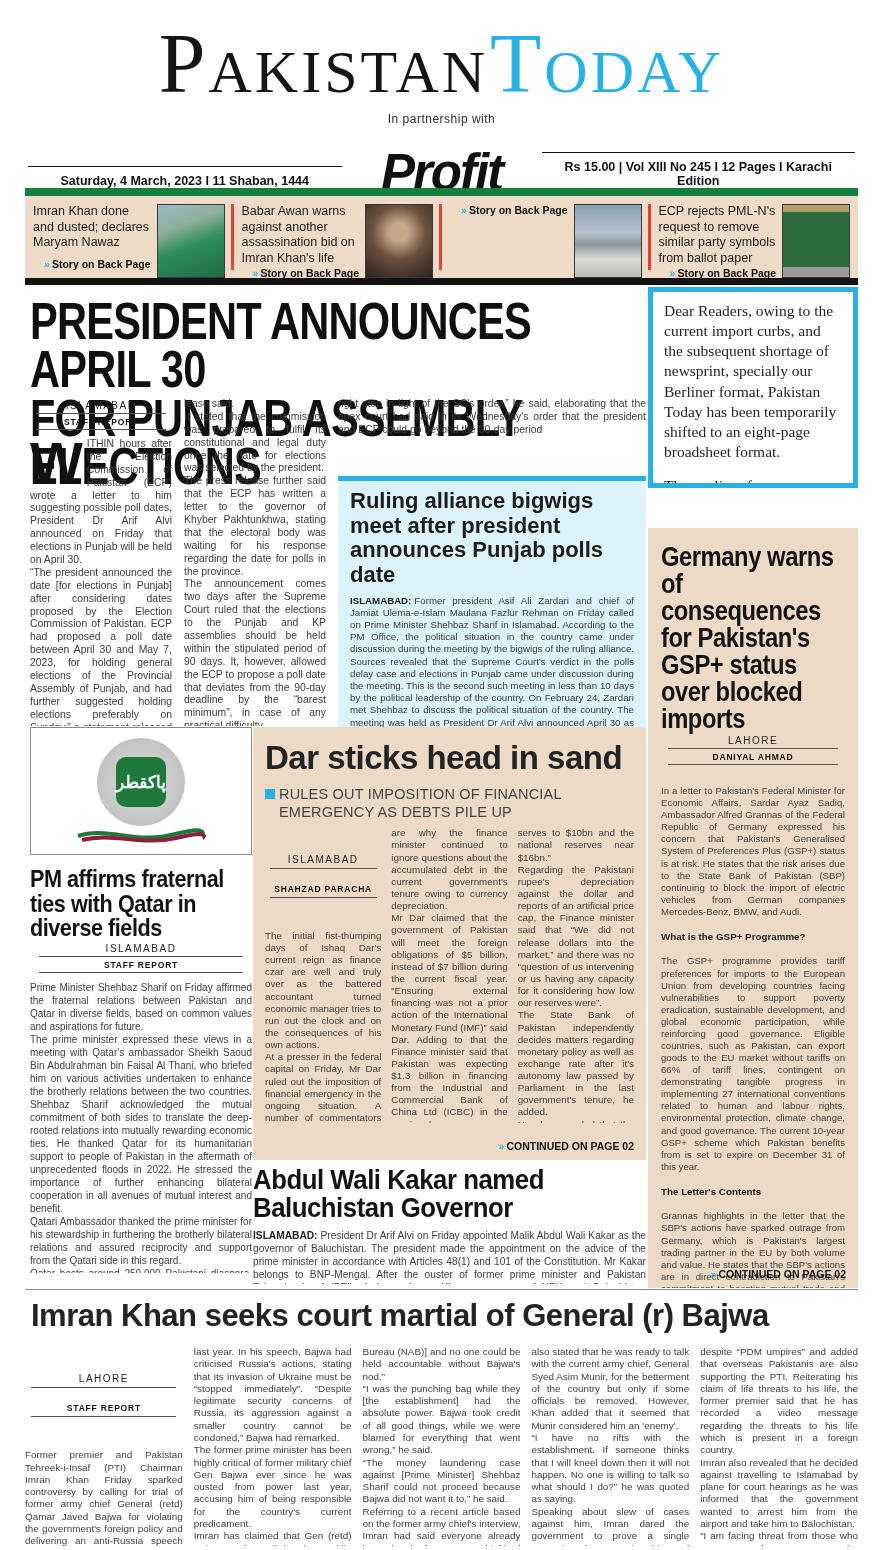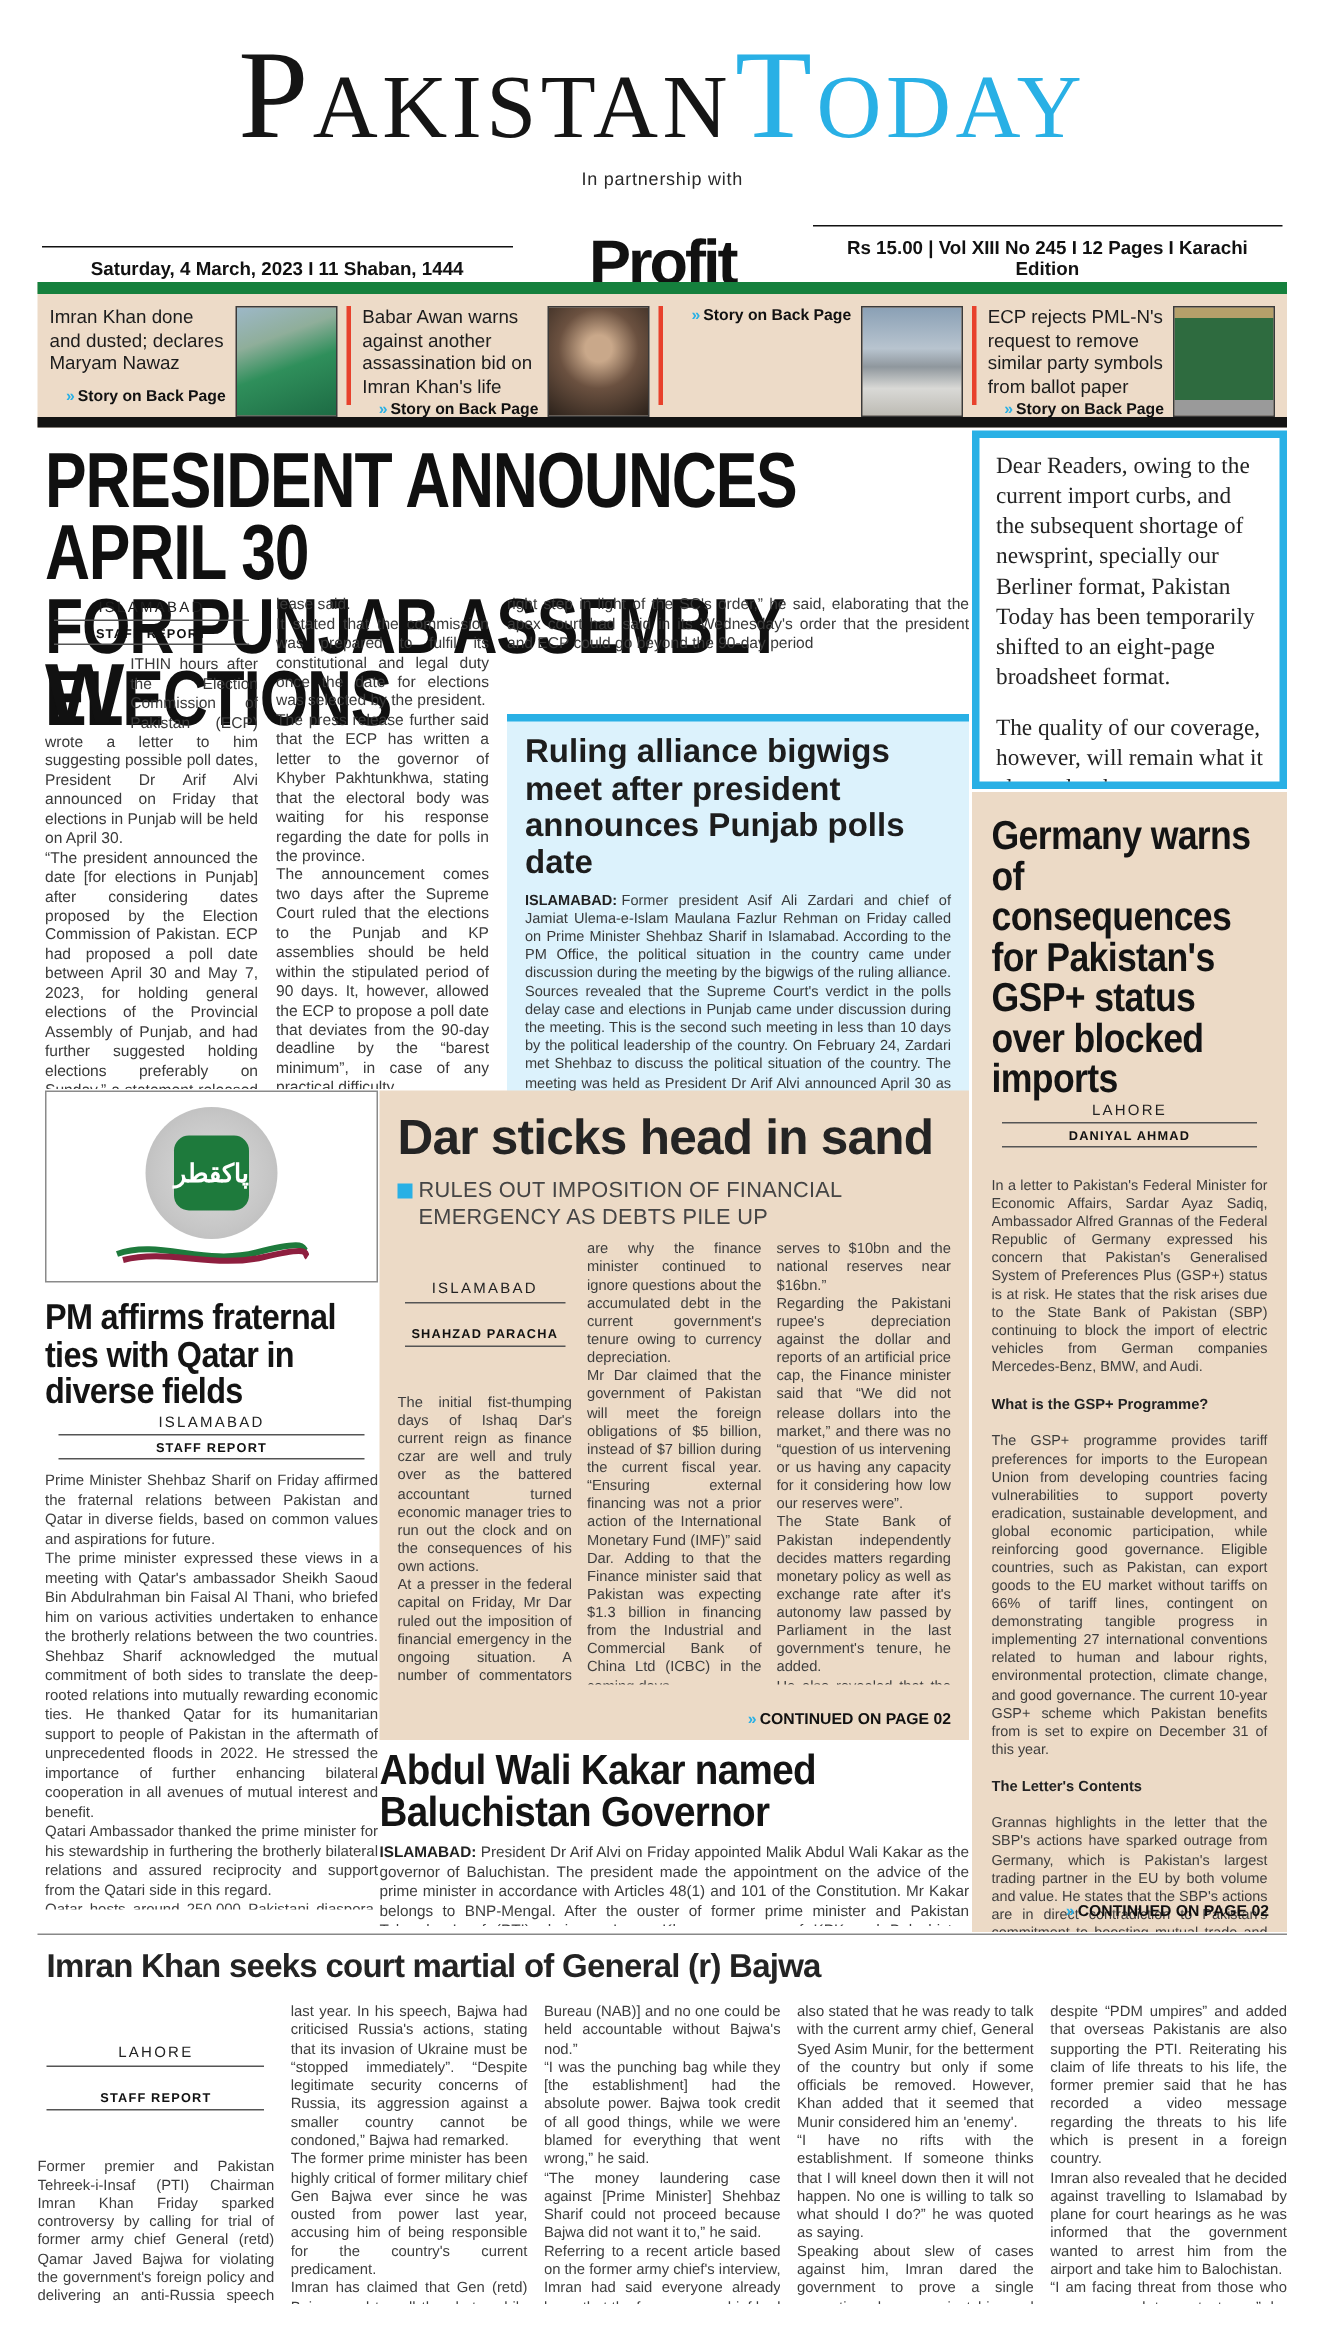--- a/index.html
+++ b/index.html
@@ -8,21 +8,21 @@
     width:883px; height:1550px; position:relative; background:#fff;
     font-family:"Liberation Sans", sans-serif; color:#2e2e2e; overflow:hidden;
   }
   
   .masthead { position:absolute; top:22px; left:0; width:883px; text-align:center; }
   .mast-word { display:inline-block; font-family:"Liberation Serif", serif; font-weight:400;
                font-size:60px; letter-spacing:3px; line-height:1; color:#151515; }
   .mast-word::first-letter { font-size:84px; }
   .mast-word.blue { color:#29b0e5; margin-left:2px; }
   .partnership { margin-top:6px; font-size:12px; color:#2a2a2a; letter-spacing:0.5px; }
-  .profit-logo { font-size:42px; font-weight:700; letter-spacing:-2px; color:#111; line-height:0.9; }
+  .profit-logo { font-size:51px; font-weight:700; letter-spacing:-2px; color:#111; line-height:0.9;font-style:italic; }
 
   .date-row { position:absolute; top:150px; left:28px; width:827px; display:flex; align-items:flex-end; }
   .date-seg { flex:1; border-top:1.5px solid #111; border-bottom:1.5px solid #111;
               padding:7px 4px; text-align:center; font-size:12.5px; font-weight:700; color:#111; }
   .date-center { width:200px; text-align:center; padding-bottom:0px; }
 
   
   .teaser-strip { position:absolute; top:188px; left:25px; width:833px; height:97px;
     background:#eddbc8; border-top:8px solid #15803d; border-bottom:7px solid #131313;
     display:flex; align-items:stretch; padding:8px 8px; gap:6px; }
@@ -55,21 +55,21 @@
   .lead-short { flex:1; }
   .dropcap { float:left; font-size:56px; line-height:44px; font-weight:700; color:#111; margin:2px 4px 0 0; }
 
   .ruling-box { margin-top:8px; background:#dcf2fc; border-top:5px solid #29b0e5; padding:8px 12px 8px;
                 height:252px; overflow:hidden; }
   .ruling-headline { font-size:22px; font-weight:700; line-height:1.12; color:#1d1d1d; margin-bottom:7px; }
   .ruling-body { font-size:9.7px; line-height:1.26; text-align:justify; color:#3a3a3a; }
   .lead-in { font-weight:700; color:#222; margin-right:3px; }
 
   
-  .notice-box { position:absolute; top:287px; left:648px; width:210px; height:239px;
+  .notice-box { position:absolute; top:287px; left:648px; width:210px; height:201px;
     border:5px solid #29b0e5; background:#fff; padding:9px 11px; overflow:hidden; }
   .notice-p { font-family:"Liberation Serif", serif; font-size:15.5px; line-height:1.3; color:#242424; }
   .notice-p + .notice-p { margin-top:14px; }
 
   .germany-box { position:absolute; top:528px; left:648px; width:210px; height:760px;
     background:#ecdac6; padding:16px 13px 24px; overflow:hidden; }
   .germany-headline-wrap { overflow:visible; }
   .germany-headline { font-weight:700; font-size:27px; line-height:1.0; color:#141414;
      transform:scaleX(0.88); transform-origin:0 0; width:113%; letter-spacing:-0.5px; }
   .germany-body { font-size:9.6px; line-height:1.26; text-align:justify; color:#3d3d3d;
@@ -102,21 +102,21 @@
              text-align:justify; color:#3d3d3d; white-space:pre-line; }
 
   .kakar { position:absolute; top:1166px; left:253px; width:393px; height:118px; overflow:hidden; }
   .kakar-headline { font-weight:700; font-size:28px; line-height:1; color:#141414;
      transform:scaleX(0.92); transform-origin:0 0; width:109%; letter-spacing:-0.5px; margin-bottom:7px; }
   .kakar-body { font-size:10.2px; line-height:1.28; text-align:justify; color:#3d3d3d; white-space:pre-line; }
 
   
   .bajwa { position:absolute; top:1289px; left:25px; width:833px; height:261px;
            border-top:1px solid #888; padding-top:8px; overflow:hidden; }
-  .bajwa-headline { font-size:22px; font-weight:700; color:#242424; letter-spacing:-0.5px; margin:0 0 12px 6px; }
+  .bajwa-headline { font-size:31px; font-weight:700; color:#242424; letter-spacing:-0.5px; margin:0 0 12px 6px; }
   .bajwa-cols { display:flex; gap:11px; }
   .bajwa-col { flex:1; height:200px; overflow:hidden; font-size:9.9px; line-height:1.24;
                text-align:justify; color:#3d3d3d; white-space:pre-line; }
   .waves { margin-top:2px; }
 </style>
 </head>
 <body>
 
 <div class="masthead">
   <div>

